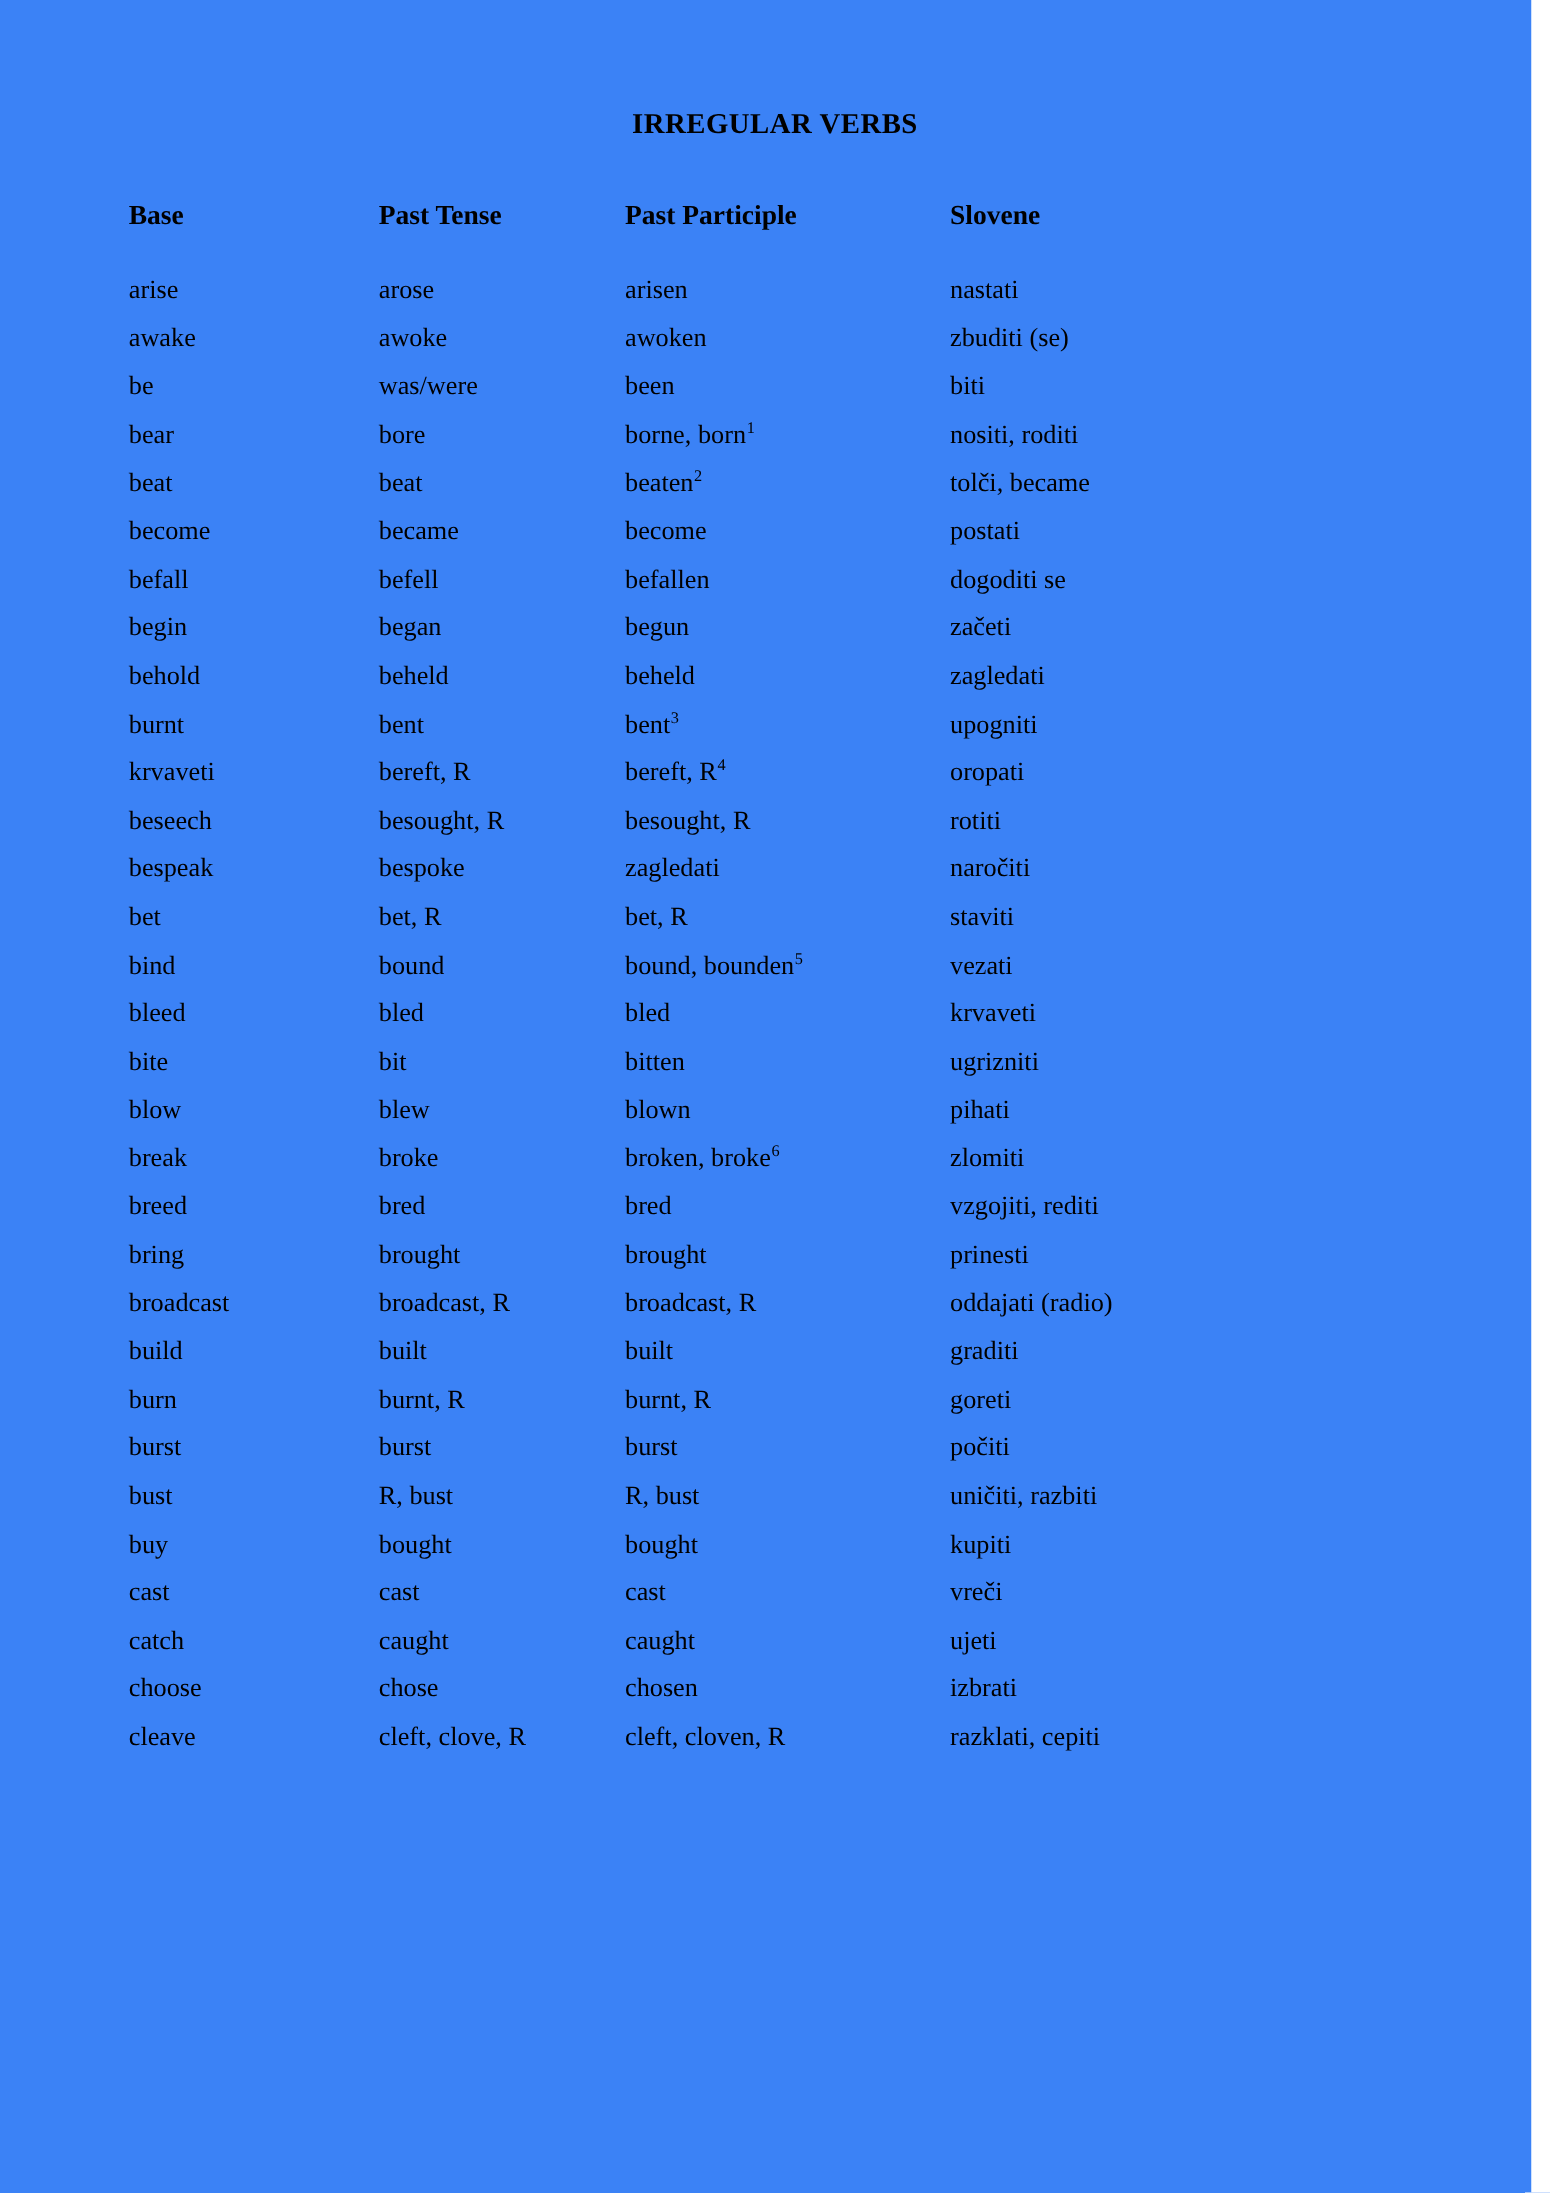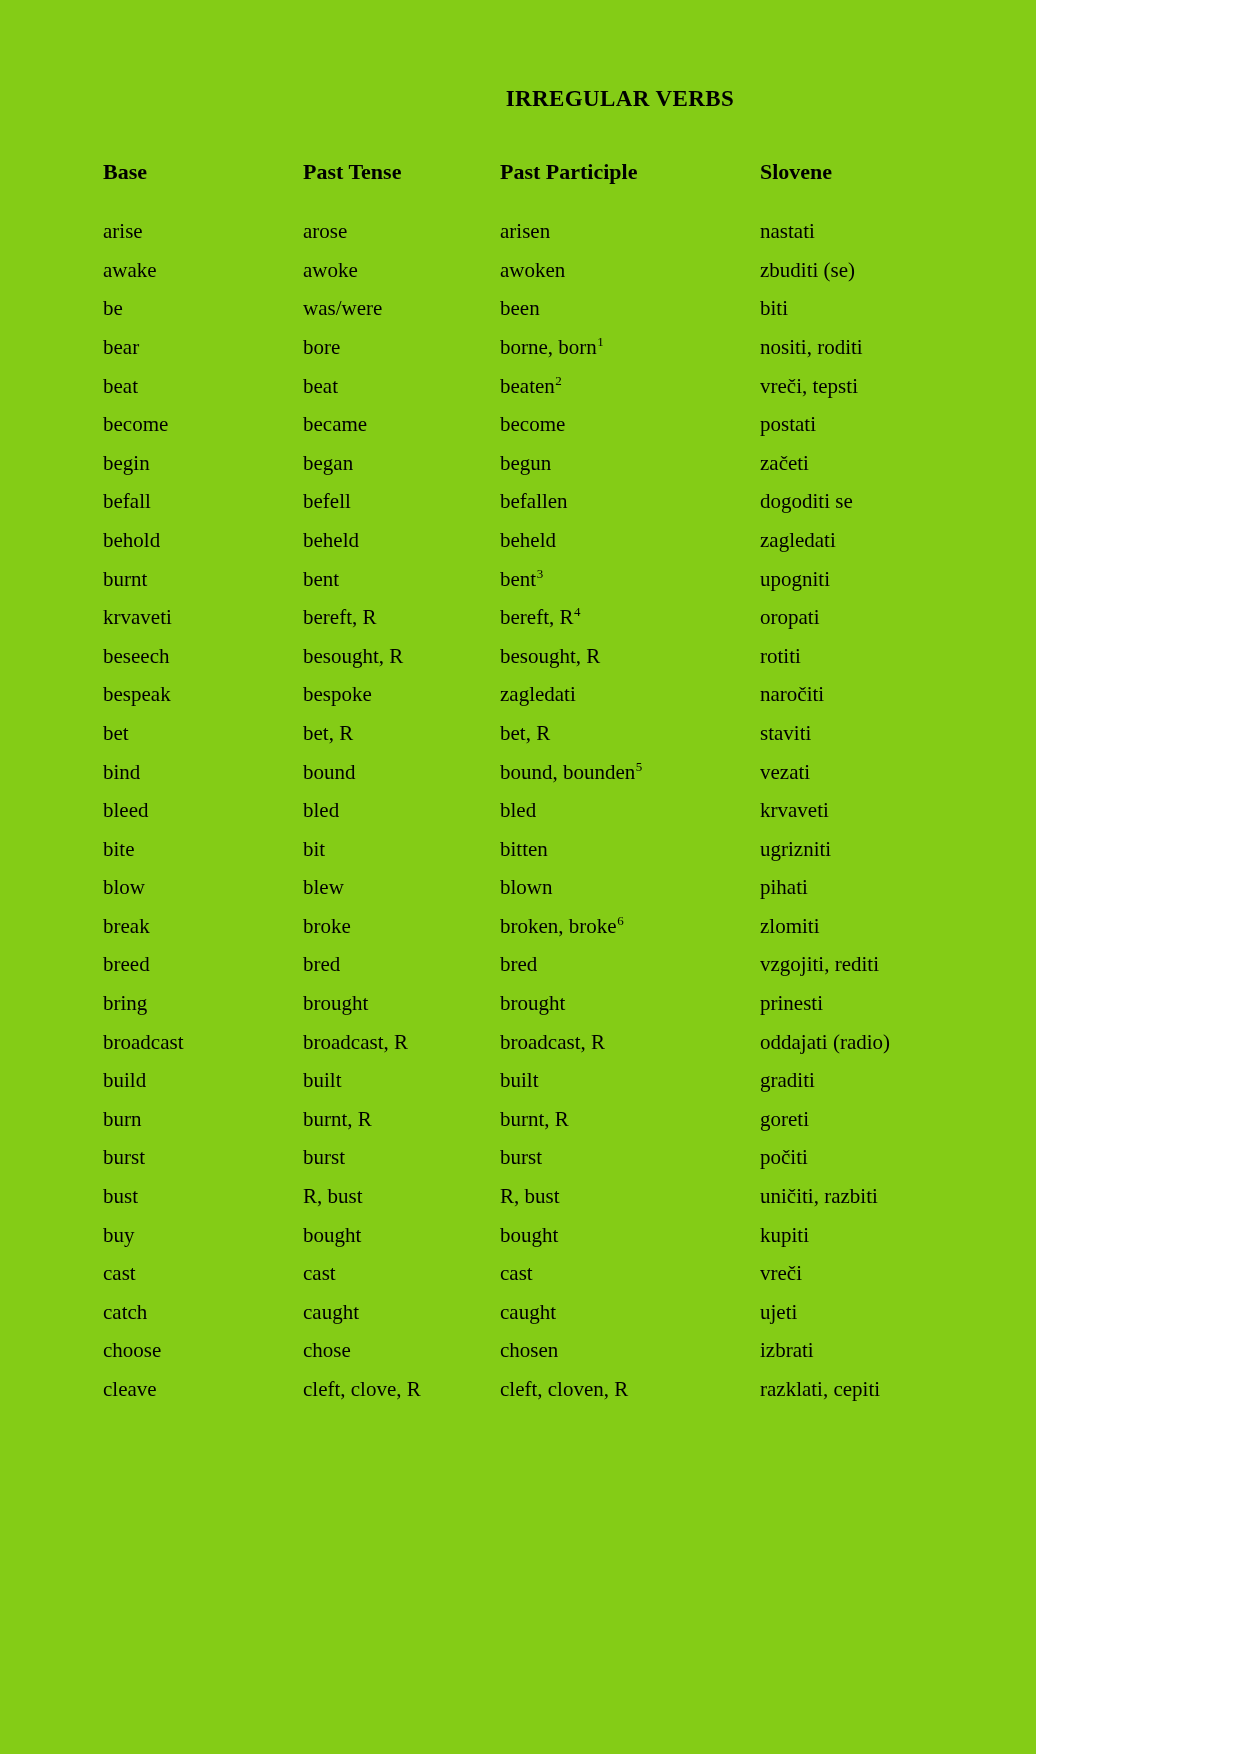--- a/index.html
+++ b/index.html
@@ -10,24 +10,24 @@
   }
   body {
     width: 1240px;
     height: 1754px;
     font-family: "Liberation Serif", "DejaVu Serif", serif;
     color: #000000;
     -webkit-font-smoothing: antialiased;
   }
   .page {
     position: relative;
-    width: 1036px;
+    width: 1225px;
     height: 1754px;
     box-sizing: border-box;
-    background: #84cc16;
+    background: #3b82f6;
     overflow: hidden;
   }
   .doc-title {
     position: absolute;
     top: 86px;
     left: 0;
     width: 1240px;
     text-align: center;
     font-size: 23px;
     font-weight: bold;
@@ -120,41 +120,41 @@
         <tr>
           <td><span class="cell-text">bear</span></td>
           <td><span class="cell-text">bore</span></td>
           <td><span class="cell-text">borne, born</span><sup class="fn">1</sup></td>
           <td><span class="cell-text">nositi, roditi</span></td>
         </tr>
         <tr>
           <td><span class="cell-text">beat</span></td>
           <td><span class="cell-text">beat</span></td>
           <td><span class="cell-text">beaten</span><sup class="fn">2</sup></td>
-          <td><span class="cell-text">vreči, tepsti</span></td>
+          <td><span class="cell-text">tolči, became</span></td>
         </tr>
         <tr>
           <td><span class="cell-text">become</span></td>
           <td><span class="cell-text">became</span></td>
           <td><span class="cell-text">become</span></td>
           <td><span class="cell-text">postati</span></td>
         </tr>
         <tr>
+          <td><span class="cell-text">befall</span></td>
+          <td><span class="cell-text">befell</span></td>
+          <td><span class="cell-text">befallen</span></td>
+          <td><span class="cell-text">dogoditi se</span></td>
+        </tr>
+        <tr>
           <td><span class="cell-text">begin</span></td>
           <td><span class="cell-text">began</span></td>
           <td><span class="cell-text">begun</span></td>
           <td><span class="cell-text">začeti</span></td>
         </tr>
         <tr>
-          <td><span class="cell-text">befall</span></td>
-          <td><span class="cell-text">befell</span></td>
-          <td><span class="cell-text">befallen</span></td>
-          <td><span class="cell-text">dogoditi se</span></td>
-        </tr>
-        <tr>
           <td><span class="cell-text">behold</span></td>
           <td><span class="cell-text">beheld</span></td>
           <td><span class="cell-text">beheld</span></td>
           <td><span class="cell-text">zagledati</span></td>
         </tr>
         <tr>
           <td><span class="cell-text">burnt</span></td>
           <td><span class="cell-text">bent</span></td>
           <td><span class="cell-text">bent</span><sup class="fn">3</sup></td>
           <td><span class="cell-text">upogniti</span></td>

